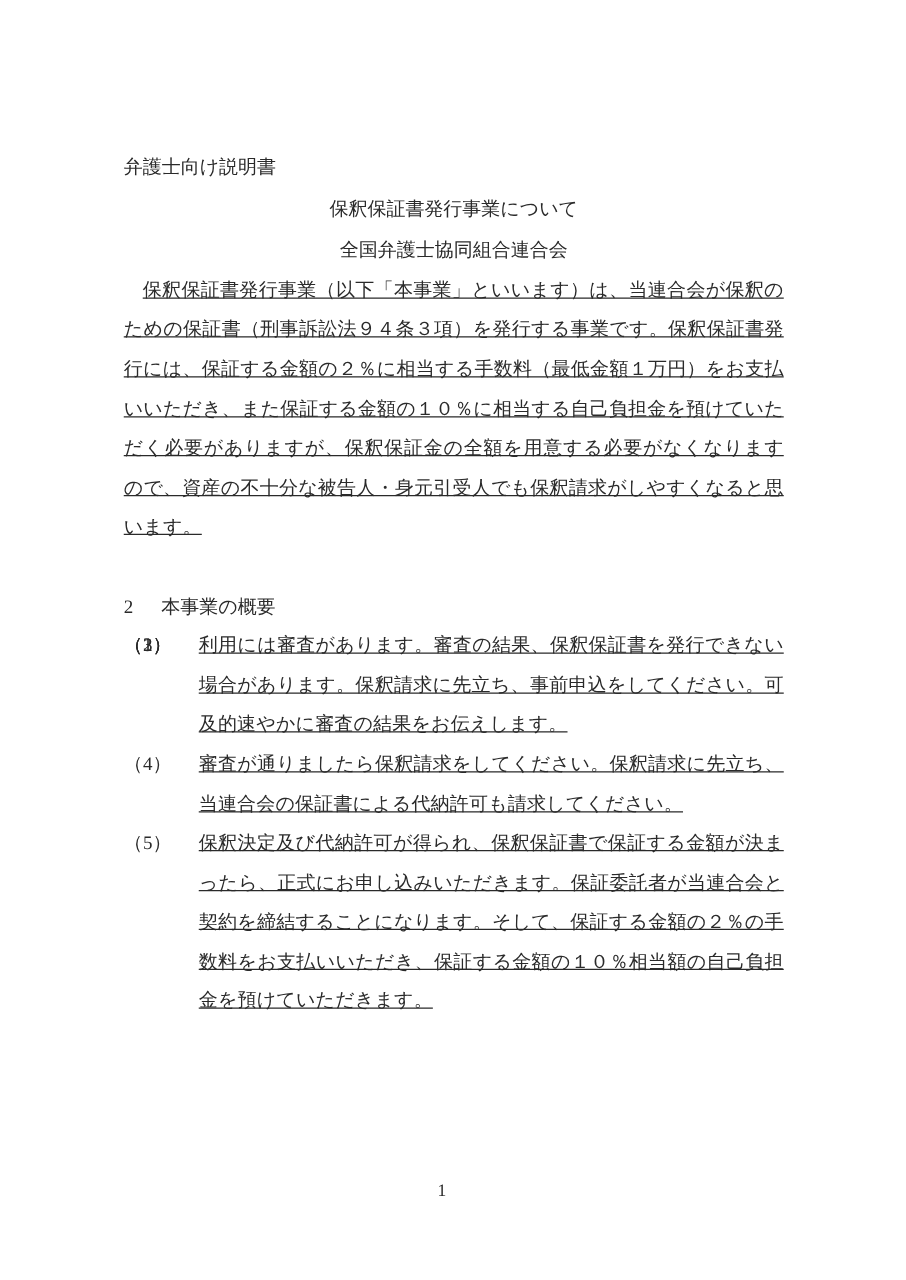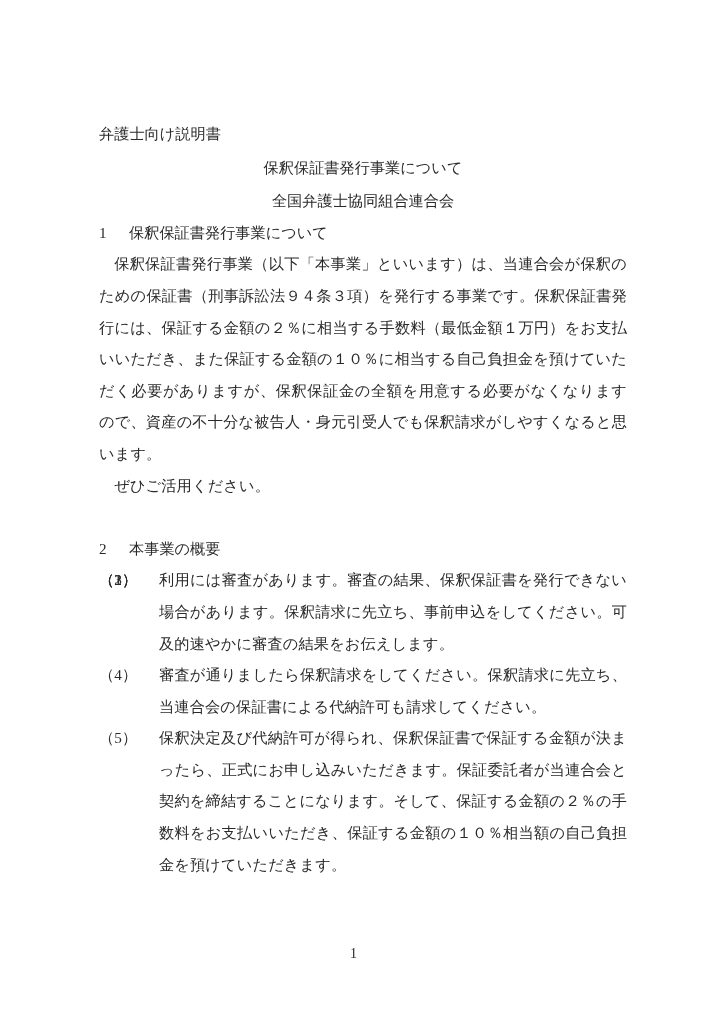--- a/index.html
+++ b/index.html
@@ -33,20 +33,21 @@
 
   .line,
   .para,
   .item {
     font-size: 15.2px;
     line-height: 31.6px;
     letter-spacing: 0.01em;
     text-align: justify;
     text-justify: inter-character;
     white-space: normal;
+    text-decoration: underline;
   }
 
   
   .doc-label {
     font-size: 15.2px;
     line-height: 31.6px;
     text-align: left;
   }
 
   .doc-title {
@@ -125,27 +126,23 @@
 <div class="page">
 
   <div class="content">
 
     <div class="doc-label">弁護士向け説明書</div>
 
     <div class="doc-title">保釈保証書発行事業について</div>
 
     <div class="doc-org">全国弁護士協同組合連合会</div>
 
-    <div class="section-heading">
-      <span class="num">1</span><span>保釈保証書発行事業について</span>
-    </div>
 
     <p class="para">保釈保証書発行事業（以下「本事業」といいます）は、当連合会が保釈のための保証書（刑事訴訟法９４条３項）を発行する事業です。保釈保証書発行には、保証する金額の２％に相当する手数料（最低金額１万円）をお支払いいただき、また保証する金額の１０％に相当する自己負担金を預けていただく必要がありますが、保釈保証金の全額を用意する必要がなくなりますので、資産の不十分な被告人・身元引受人でも保釈請求がしやすくなると思います。</p>
 
-    <p class="para">ぜひご活用ください。</p>
 
     <div class="spacer"></div>
 
     <div class="section-heading">
       <span class="num">2</span><span>本事業の概要</span>
     </div>
 
     <div class="item">
       <span class="marker">（1）</span>
     </div>

